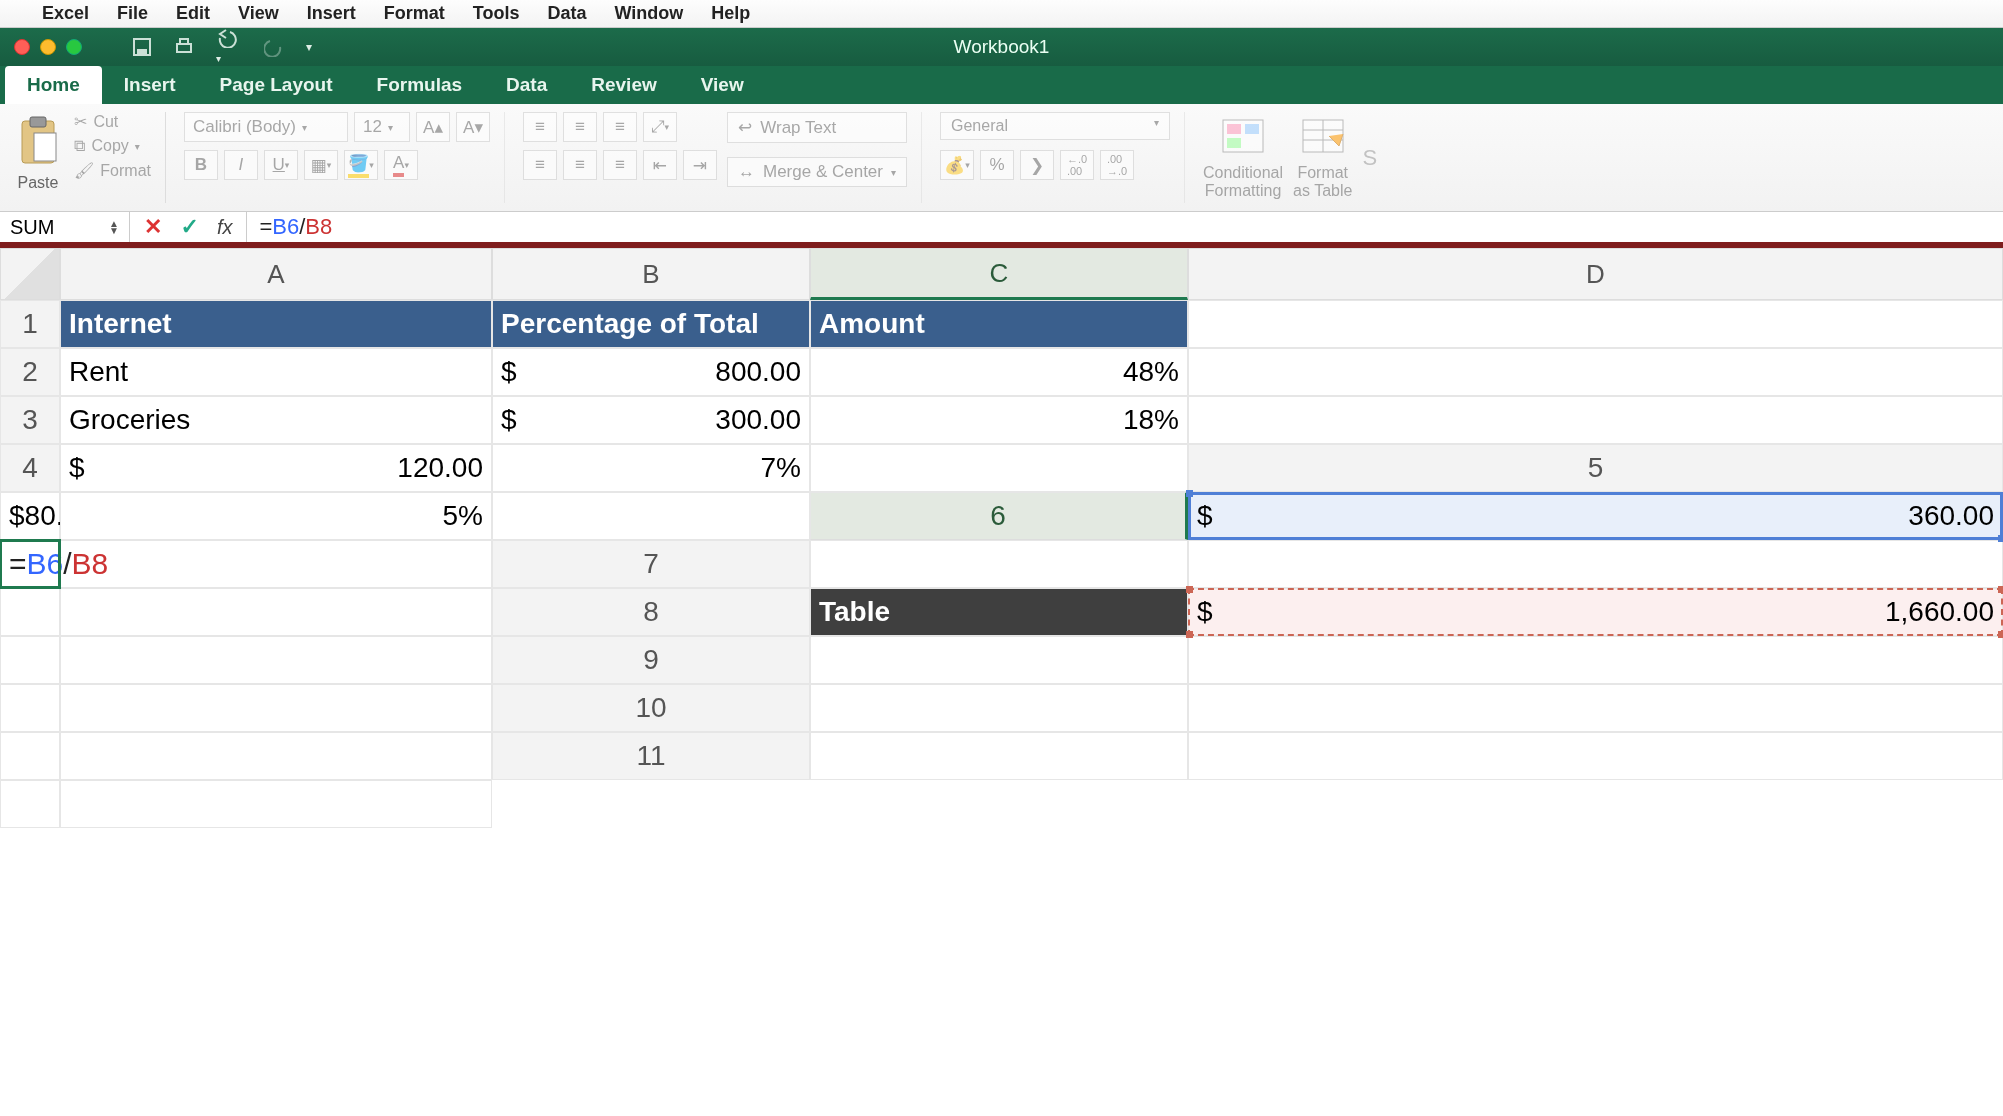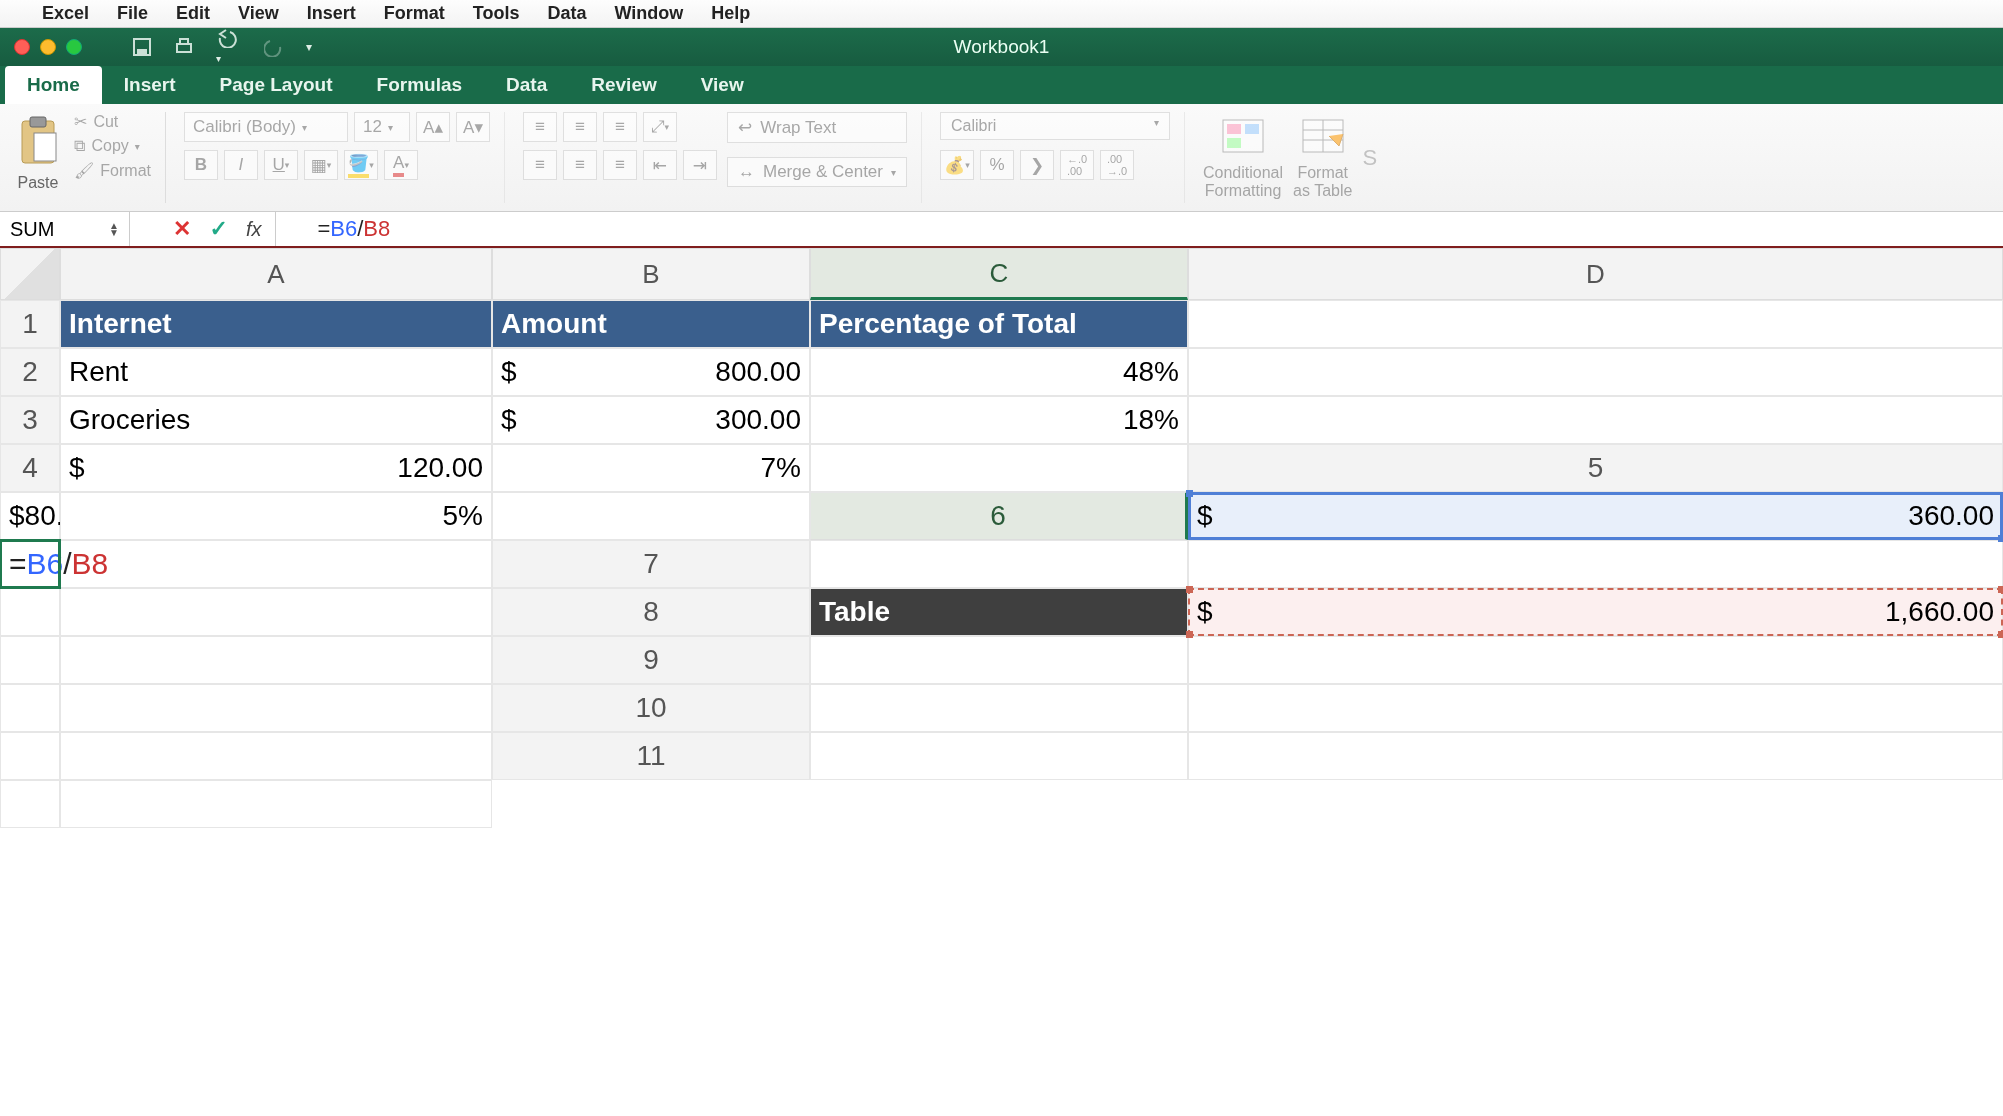--- a/index.html
+++ b/index.html
@@ -43,21 +43,21 @@
 .fmtrow { display: flex; gap: 6px; }
 .wrap-merge { display: flex; flex-direction: column; gap: 14px; font-size: 17px; }
 .wrap-merge .row { display: flex; align-items: center; gap: 8px; border: 1px solid #ccc; background: #fff; padding: 4px 10px; }
 .numfmt { display: flex; flex-direction: column; gap: 10px; }
 .numfmt .sel { border: 1px solid #ccc; background: #fff; padding: 4px 10px; width: 230px; display: flex; justify-content: space-between; }
 .numfmt .row { display: flex; gap: 6px; }
 .bigbtn { display: flex; flex-direction: column; align-items: center; gap: 4px; font-size: 16px; text-align: center; }
 .bigbtn .icon { width: 56px; height: 48px; display: flex; align-items: center; justify-content: center; }
 
 
-.formulabar { height: 36px; border-bottom: 2px solid #7f1d1d; display: flex; align-items: center; font-size: 20px; gap: 29px; }
+.formulabar { height: 36px; border-bottom: 6px solid #7f1d1d; display: flex; align-items: center; font-size: 20px; }
 .namebox { width: 130px; border-right: 1px solid #ccc; padding: 0 10px; display: flex; align-items: center; justify-content: space-between; height: 100%; }
 .namebox .spin { display: flex; flex-direction: column; line-height: 7px; font-size: 10px; color: #555; }
 .fb-icons { display: flex; align-items: center; gap: 18px; padding: 0 14px; height: 100%; border-right: 1px solid #ccc; }
 .fb-icons .x { color: #d33; font-size: 22px; font-weight: bold; }
 .fb-icons .chk { color: #2a8; font-size: 22px; font-weight: bold; }
 .fb-icons .fx { font-style: italic; font-size: 20px; color: #444; }
 .formula-input { padding: 0 12px; font-size: 22px; }
 .formula-input .eq { color: #222; }
 .formula-input .ref1 { color: #3366ff; }
 .formula-input .op { color: #222; }
@@ -255,21 +255,21 @@
           <span>↔</span>
           <span>Merge &amp; Center</span> 
           <span style="font-size:10px">▾</span>
         </div>
     </div>
   </div>
 
   <div class="group faded">
     <div class="numfmt">
       <div class="sel">
-          <span>Calibri</span>
+          <span>General</span>
           <span style="font-size:10px">▾</span>
         </div>
       <div class="row">
         <div class="btnsq">💰<span style="font-size:9px">▾</span></div>
         <div class="btnsq">%</div>
         <div class="btnsq">❯</div>
         <div class="btnsq" style="font-size:11px;">←.0<br>.00</div>
         <div class="btnsq" style="font-size:11px;">.00<br>→.0</div>
       </div>
     </div>
@@ -326,22 +326,22 @@
 <div class="grid">
 
   <div class="cornerhdr"></div>
   <div class="colhdr">A</div>
   <div class="colhdr">B</div>
   <div class="colhdr sel">C</div>
   <div class="colhdr">D</div>
 
   <div class="rowhdr">1</div>
   <div class="cell hdr">Internet</div>
+  <div class="cell hdr">Percentage of Total</div>
   <div class="cell hdr">Amount</div>
-  <div class="cell hdr">Percentage of Total</div>
   <div class="cell"></div>
 
   <div class="rowhdr">2</div>
   <div class="cell">Rent</div>
   <div class="cell curr">
       <span class="sym">$</span>
       <span class="val">800.00</span>
     </div>
   <div class="cell right">48%</div>
   <div class="cell"></div>

